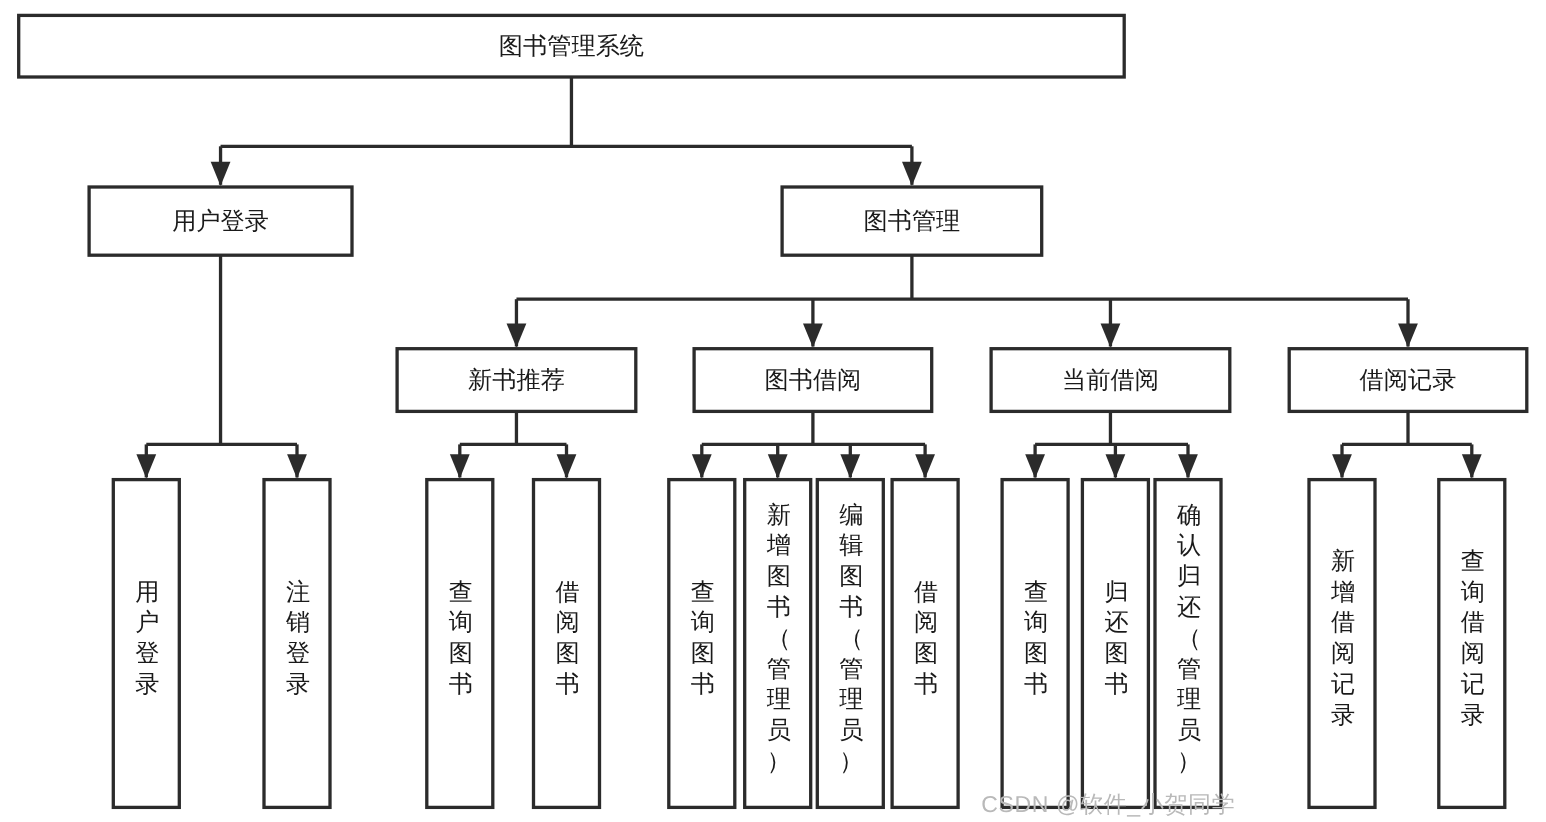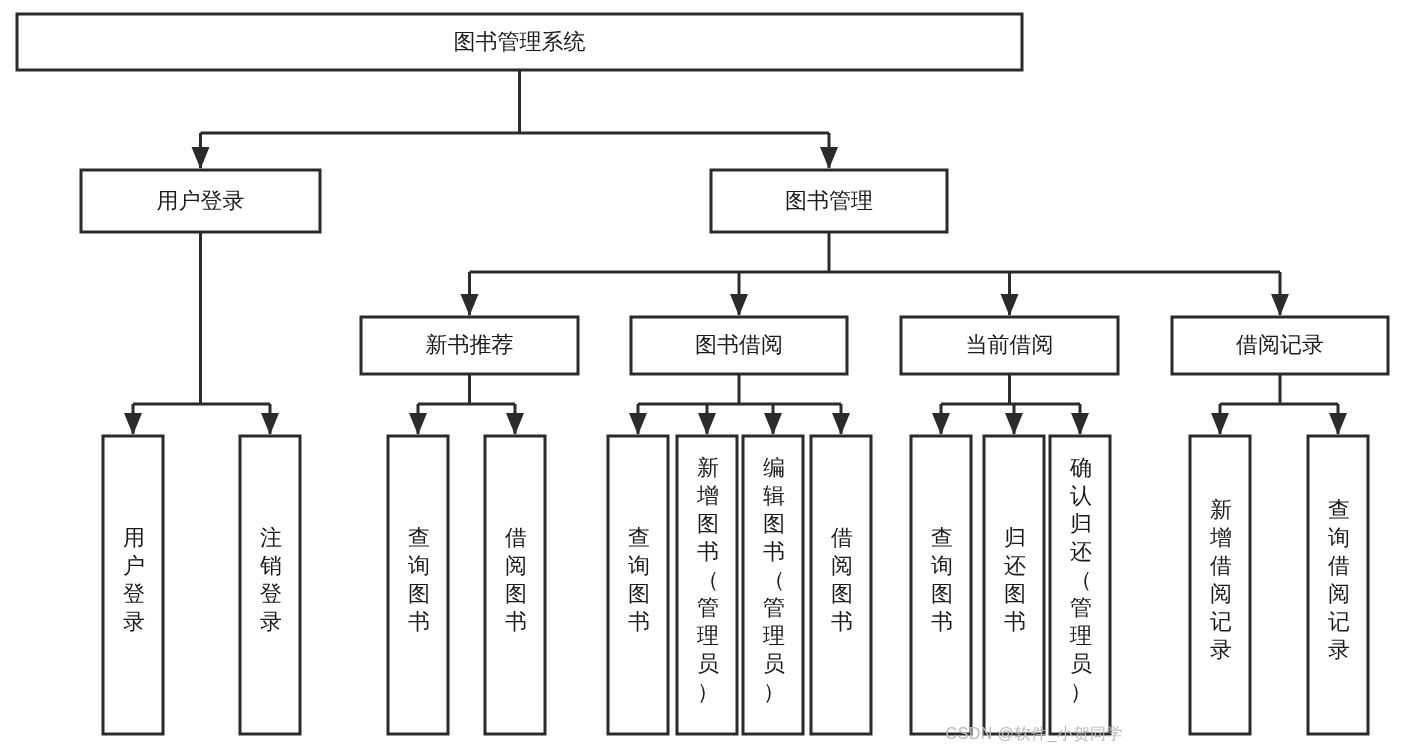--- a/index.html
+++ b/index.html
@@ -5,21 +5,21 @@
   html,body{margin:0;padding:0;background:#ffffff;}
   body{width:1405px;height:747px;overflow:hidden;font-family:"Liberation Sans","DejaVu Sans",sans-serif;}
   #diagram-root{position:relative;width:1129px;height:747px;background:#fff;}
   svg#tree{position:absolute;left:0;top:0;width:1405px;height:747px;}
   .node-box{fill:#ffffff;stroke:#2b2b2b;stroke-width:3;}
   .conn{stroke:#2b2b2b;stroke-width:3;fill:none;}
   .arrow-head{fill:#2b2b2b;stroke:none;}
   .node-label{font-family:"Liberation Sans","DejaVu Sans",sans-serif;fill:#1a1a1a;}
   .h-label{font-size:22px;text-anchor:middle;dominant-baseline:middle;}
   .v-label{font-size:22px;text-anchor:middle;}
-  .watermark{position:absolute;right:6px;bottom:2px;font-size:16px;color:#b9b9b9;
+  .watermark{position:absolute;right:6px;bottom:2px;font-size:21px;color:#b9b9b9;
              font-family:"Liberation Sans","DejaVu Sans",sans-serif;white-space:nowrap;
              letter-spacing:0.5px;margin-left:12px;}
 </style>
 </head>
 <body>
 
 <div id="diagram-root">
   <svg id="tree" viewBox="0 0 1405 747" xmlns="http://www.w3.org/2000/svg">
     <g id="connectors">
         <path d="M 519.5 70 L 519.5 133" class="conn"></path>

